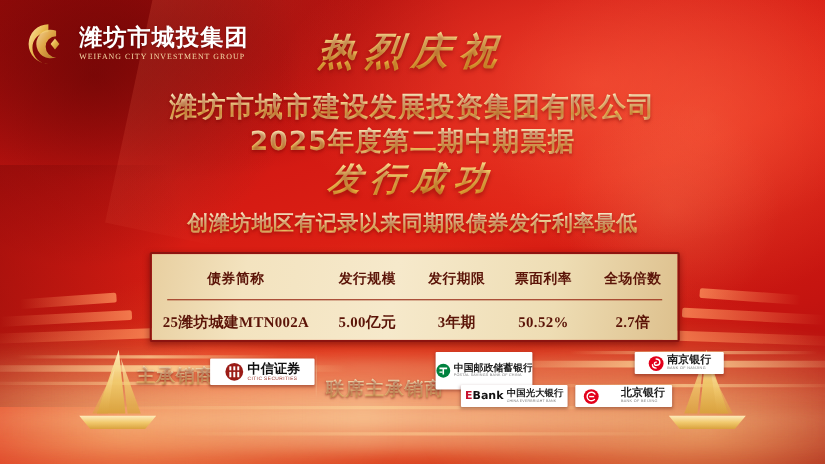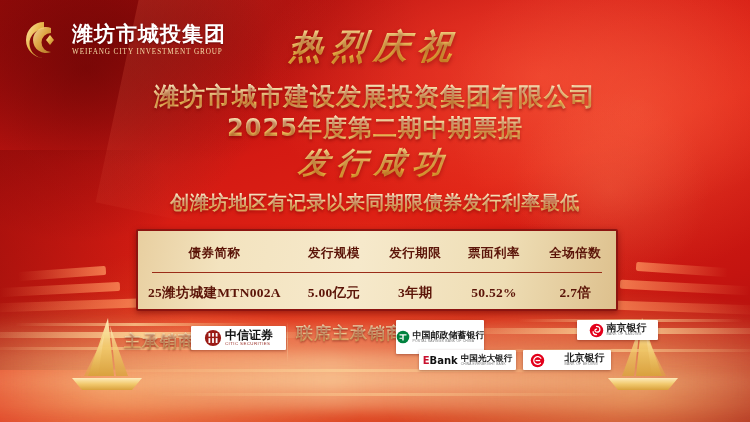--- a/index.html
+++ b/index.html
@@ -130,21 +130,21 @@
   
   .uw{position:absolute;left:0;right:0;top:318px;height:62px;}
   .uw-label{
     position:absolute;font-family:Liberation Mono, monospace;font-weight:bold;
     font-size:17px;letter-spacing:1px;
     background:linear-gradient(180deg,#fff4cf,#ffe3a0 50%,#f2c863);
     -webkit-background-clip:text;background-clip:text;color:transparent;
     text-shadow:0 1px 2px rgba(100,0,0,.5);
   }
   .uw-label.lead{left:124px;top:12px;}
-  .uw-label.joint{left:296px;top:4px;}
+  .uw-label.joint{left:296px;top:24px;}
   .uw-divider{position:absolute;left:287px;top:4px;width:1px;height:40px;
               background:linear-gradient(180deg,rgba(255,220,170,0),rgba(255,225,180,.55),rgba(255,220,170,0));}
 
   .chip{
     position:absolute;background:#fff;border-radius:1px;
     display:flex;align-items:center;justify-content:center;gap:3px;
     box-shadow:0 1px 3px rgba(70,0,0,.35);
     padding:0 4px;box-sizing:border-box;overflow:hidden;
   }
   .chip .cn{font-family:"DejaVu Sans","Liberation Sans",sans-serif;font-weight:bold;color:#1d1d1d;white-space:nowrap;}

